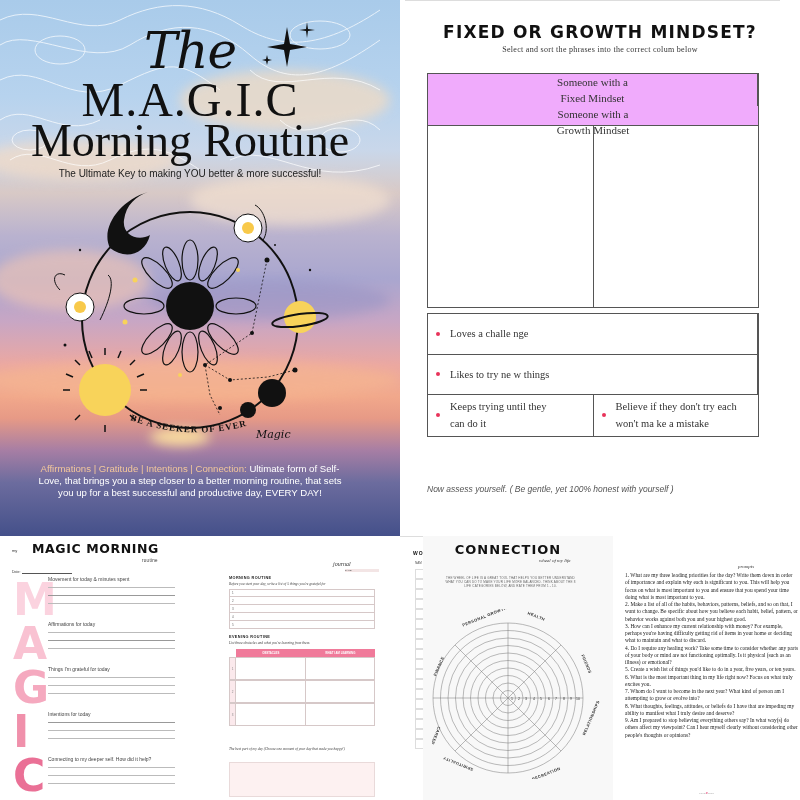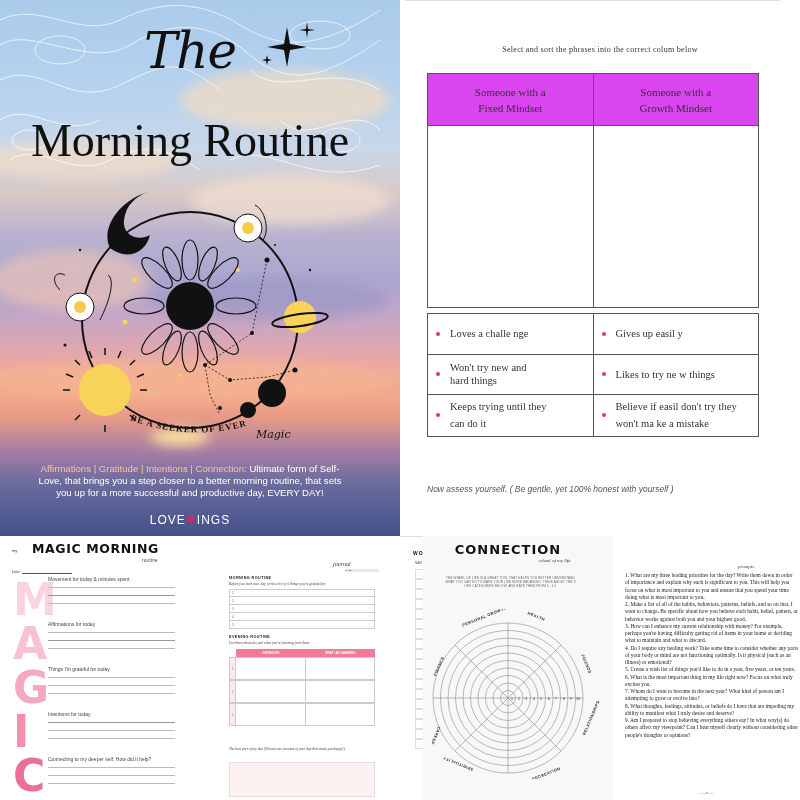--- a/index.html
+++ b/index.html
@@ -33,21 +33,21 @@
   .cover-logo .heart { color: #e0245e; }
 
   
   .mindset { position: absolute; left: 400px; top: 0; width: 400px; height: 536px; background: #fff; }
   .mindset .topline { position: absolute; left: 5px; right: 20px; top: 0; height: 1px; background: #ddd; }
   .mindset-title { position: absolute; left: 0; width: 400px; top: 22px; text-align: center;
     font-family: "DejaVu Sans", sans-serif; font-weight: bold; font-size: 17px; letter-spacing: 1.2px; color: #111; }
   .mindset-sub { position: absolute; left: 0; width: 400px; top: 45px; text-align: center;
     font-family: "Liberation Serif", serif; font-size: 8px; color: #333; letter-spacing: .3px; }
   .m-table { position: absolute; left: 27px; top: 73px; width: 332px; border: 1.5px solid #555; }
-  .m-table .hdr { display: flex; height: 52px; background: #d946ef; border-bottom: 1.5px solid #555; }
+  .m-table .hdr { display: flex; height: 52px; background: #f0abfc; border-bottom: 1.5px solid #555; flex-direction: column; }
   .m-table .hdr div { flex: 1; display: flex; align-items: center; justify-content: center; text-align: center;
     font-family: "Liberation Serif", serif; font-size: 11px; line-height: 16px; color: #333; white-space: pre-line; }
   .m-table .hdr div:first-child, .m-table .body div:first-child { border-right: 1.5px solid #555; }
   .m-table .body { display: flex; height: 181px; }
   .m-table .body div { flex: 1; }
   .p-table { position: absolute; left: 27px; top: 313px; width: 332px; border: 1.5px solid #555; }
   .p-row { display: flex; height: 40.5px; border-bottom: 1.5px solid #555; }
   .p-row:last-child { border-bottom: none; }
   .p-cell { flex: 1; display: flex; align-items: center; padding-left: 8px;
     font-family: "Liberation Serif", serif; font-size: 10.5px; line-height: 13px; color: #333; }
@@ -144,21 +144,23 @@
     </g>
   </svg>
 
   <svg style="position:absolute;left:262px;top:22px;width:60px;height:50px" viewBox="0 0 60 50">
     <path d="M25 5 L28 22 L45 25 L28 28 L25 45 L22 28 L5 25 L22 22 Z" fill="#111"></path>
     <path d="M45 0 L46 7 L53 8 L46 9 L45 16 L44 9 L37 8 L44 7 Z" fill="#111"></path>
     <path d="M5 33 L6 37 L10 38 L6 39 L5 43 L4 39 L0 38 L4 37 Z" fill="#111"></path>
   </svg>
 
   <div class="cover-title-the">The</div>
+  <div class="cover-title-magic">M.A.G.I.C</div>
   <div class="cover-title-routine">Morning Routine</div>
+  <div class="cover-tagline">The Ultimate Key to making YOU better &amp; more successful!</div>
 
   <svg class="cover-art" viewBox="0 0 340 260">
 
     <circle cx="170" cy="140" r="108" fill="none" stroke="#111" stroke-width="2"></circle>
 
     <path d="M128 12 C100 20 80 48 90 68 C105 80 125 75 130 55 C118 62 102 55 104 40 C106 25 116 16 128 12 Z" fill="#111"></path>
 
     <g>
       <g fill="none" stroke="#111" stroke-width="1.2">
         <ellipse cx="170" cy="80" rx="8" ry="20"></ellipse>
@@ -239,29 +241,27 @@
     </g>
 
     <path id="arcpath" d="M110 240 Q170 262 230 245" fill="none"></path>
     <text font-family="Liberation Serif, serif" font-size="9" font-weight="bold" fill="#111" letter-spacing="1">
       <textPath href="#arcpath">BE A SEEKER OF EVERYDAY</textPath>
     </text>
     <text x="236" y="258" font-family="DejaVu Serif, serif" font-style="italic" font-size="11" fill="#111">Magic</text>
   </svg>
 
   <div class="cover-body">
-    <span class="accent">Affirmations | Gratitude | Intentions | Connection:</span><span> Ultimate form of Self-Love, that brings you a step closer to a better morning routine, that sets you up for a more successful and productive day, EVERY DAY!</span>
-  </div>
-  <div class="cover-logo">
-    <span>LOVE</span><span class="heart">❤</span><span>INGS</span>
+    <span class="accent">Affirmations | Gratitude | Intentions | Connection:</span><span> Ultimate form of Self-Love, that brings you a step closer to a better morning routine, that sets you up for a best successful and productive day, EVERY DAY!</span>
   </div>
 </div>
 
 <div class="mindset">
   <div class="topline"></div>
+  <div class="mindset-title">FIXED OR GROWTH MINDSET?</div>
   <div class="mindset-sub">Select and sort the phrases into the correct colum below</div>
 
   <div class="m-table">
     <div class="hdr">
       <div>Someone with a
 Fixed Mindset</div>
       <div>Someone with a
 Growth Mindset</div>
     </div>
     <div class="body">
@@ -269,43 +269,35 @@
       <div></div>
     </div>
   </div>
 
   <div class="p-table">
     <div class="p-row">
       <div class="p-cell">
           <span class="dot"></span>
           <span>Loves a challe nge</span>
         </div>
-      <div class="p-cell">
-          <span class="dot"></span>
-          <span>Gives up easil y</span>
-        </div>
     </div>
     <div class="p-row">
-      <div class="p-cell">
-          <span class="dot"></span>
-          <span style="width:95px">Won't try new and hard things</span>
-        </div>
       <div class="p-cell">
           <span class="dot"></span>
           <span>Likes to try ne w things</span>
         </div>
     </div>
     <div class="p-row">
       <div class="p-cell">
           <span class="dot"></span>
           <span style="width:110px;line-height:17px">Keeps trying until they can do it</span>
         </div>
       <div class="p-cell">
           <span class="dot"></span>
-          <span style="width:130px;line-height:17px">Believe if easil don't try they won't ma ke a mistake</span>
+          <span style="width:130px;line-height:17px">Believe if they don't try each won't ma ke a mistake</span>
         </div>
     </div>
   </div>
   <div class="mindset-foot">Now assess yourself. ( Be gentle, yet 100% honest with yourself )</div>
 </div>
 
 <div class="mm">
   <div class="mm-my">my</div>
   <div class="mm-title">MAGIC MORNING</div>
   <div class="mm-routine">routine</div>

